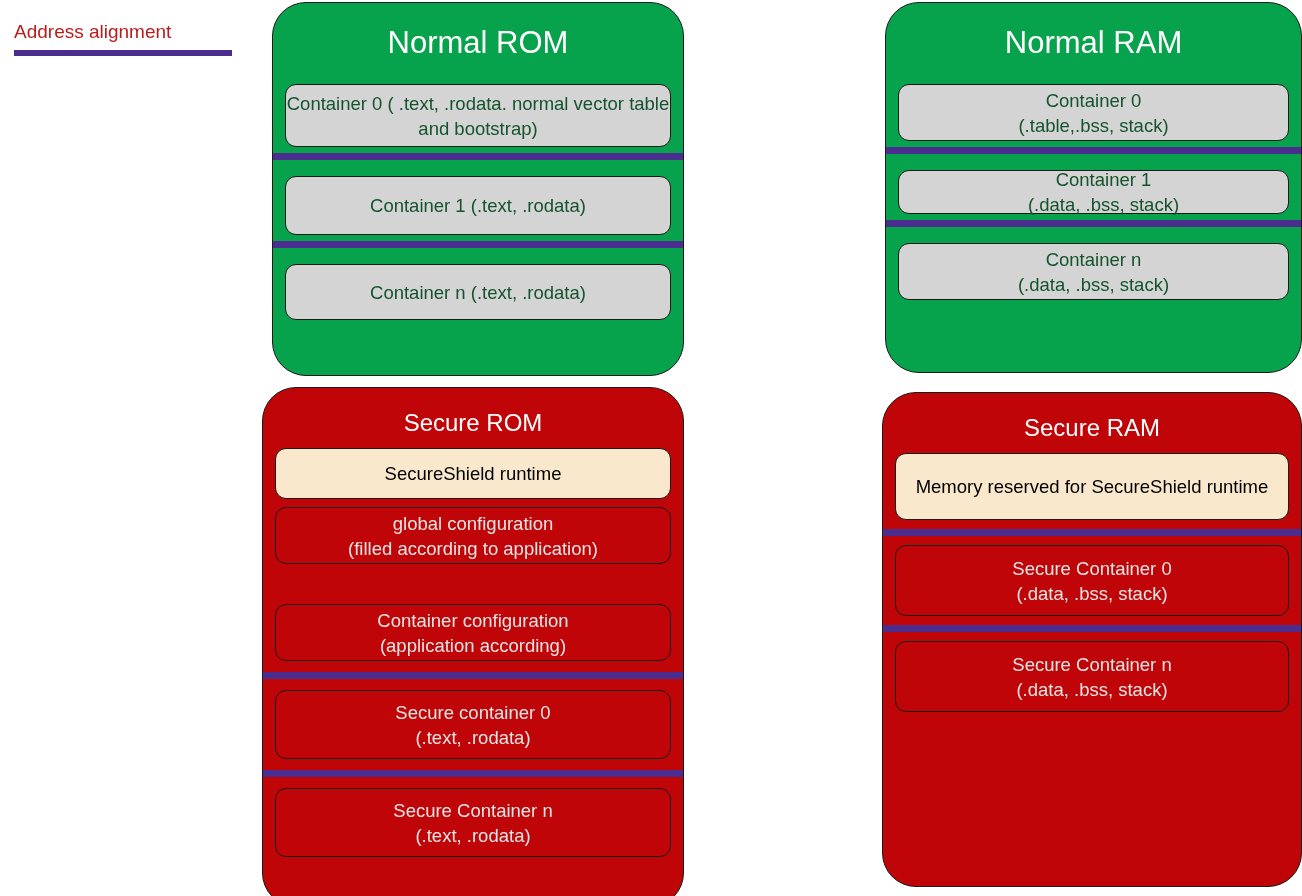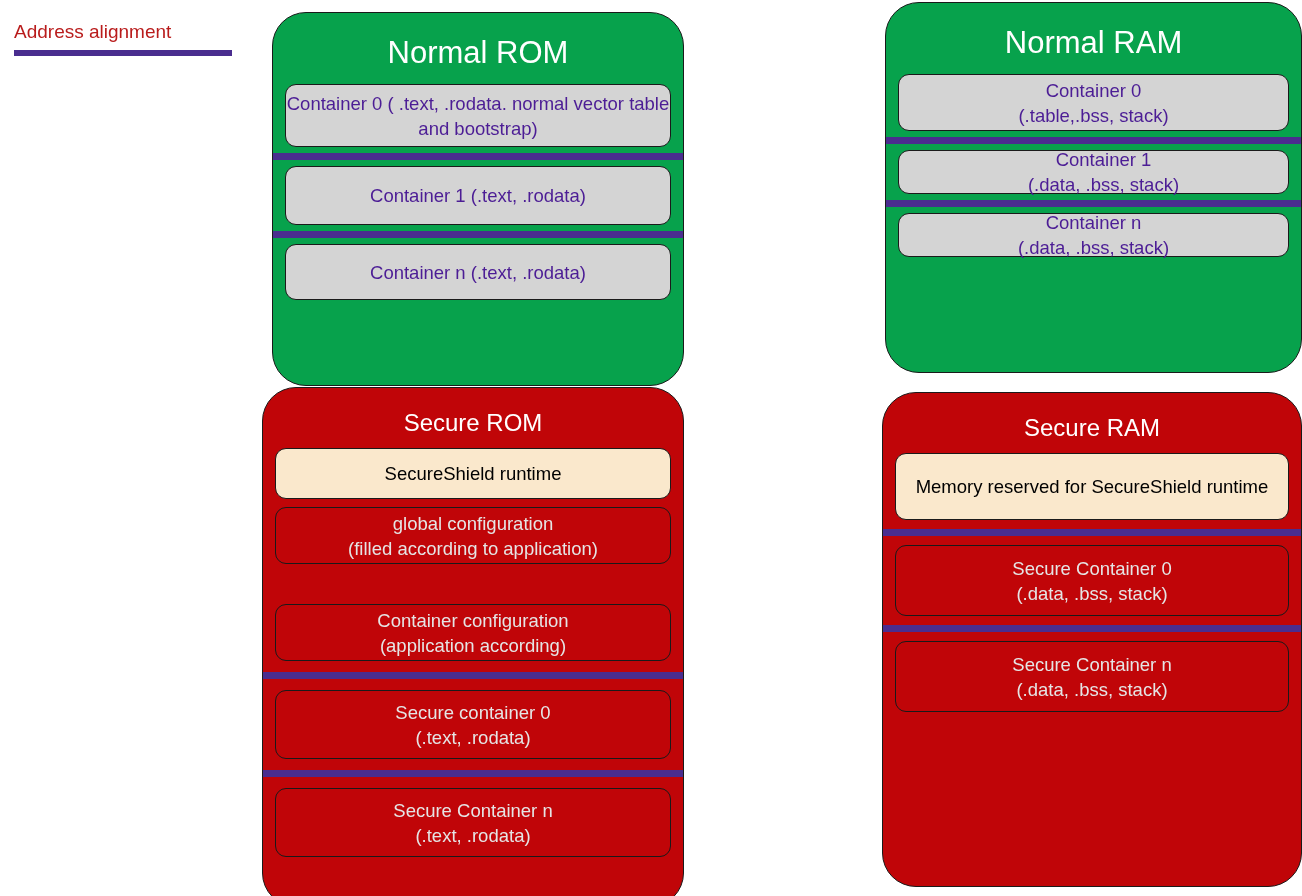--- a/index.html
+++ b/index.html
@@ -60,38 +60,38 @@
     box-sizing: border-box;
     border: 1.3px solid #1a1a1a;
     border-radius: 11px;
     display: flex;
     align-items: center;
     justify-content: center;
     text-align: center;
     line-height: 25px;
     font-size: 18.5px;
   }
-  .slot.gray  { background: #d4d4d4; color: #4c1d95; }
+  .slot.gray  { background: #d4d4d4; color: #14532d; margin-top: 10px; }
   .slot.cream { background: #FAE8CC; color: #000000; }
   .slot.red   { background: #C00508; color: #e5e5e5; }
 
   
   .align-bar {
     height: 7px;
     background: #4A2D8F;
     margin-left: -12px;
     margin-right: -12px;
   }
   .gap-6  { height: 6px; }
   .gap-8  { height: 8px; }
   .gap-9  { height: 9px; }
   .gap-11 { height: 11px; }
 
   
-  #normal-rom  { left: 272px;  top: 12px;   width: 412px; height: 374px; }
+  #normal-rom  { left: 272px;  top: 2px;   width: 412px; height: 374px; }
   #secure-rom  { left: 262px;  top: 387px; width: 422px; height: 520px; }
   #normal-ram  { left: 885px;  top: 2px;   width: 417px; height: 371px; }
   #secure-ram  { left: 882px;  top: 392px; width: 420px; height: 495px; }
 </style>
 </head>
 <body>
 
 <div id="legend">
   <div class="legend-text">Address alignment</div>
   <div class="legend-bar"></div>
@@ -131,21 +131,21 @@
   <div class="gap-6"></div>
   <div class="slot gray" style="height:44px;padding-left:20px;">
     <span>
       <span>Container 1</span><br>
       <span>(.data, .bss, stack)</span>
     </span>
   </div>
   <div class="gap-6"></div>
   <div class="align-bar"></div>
   <div class="gap-6"></div>
-  <div class="slot gray" style="height:44px;justify-content:center;">
+  <div class="slot gray" style="height:57px;justify-content:center;">
     <span>
       <span>Container n</span><br>
       <span>(.data, .bss, stack)</span>
     </span>
   </div>
 </div>
 
 <div class="region red" id="secure-rom">
   <div class="region-title">Secure ROM</div>
 

